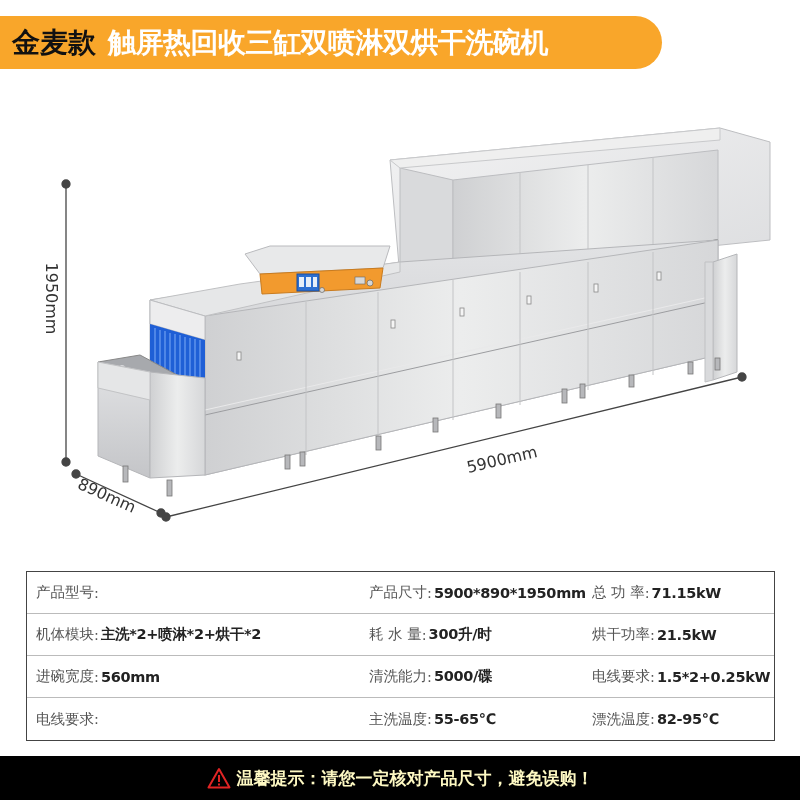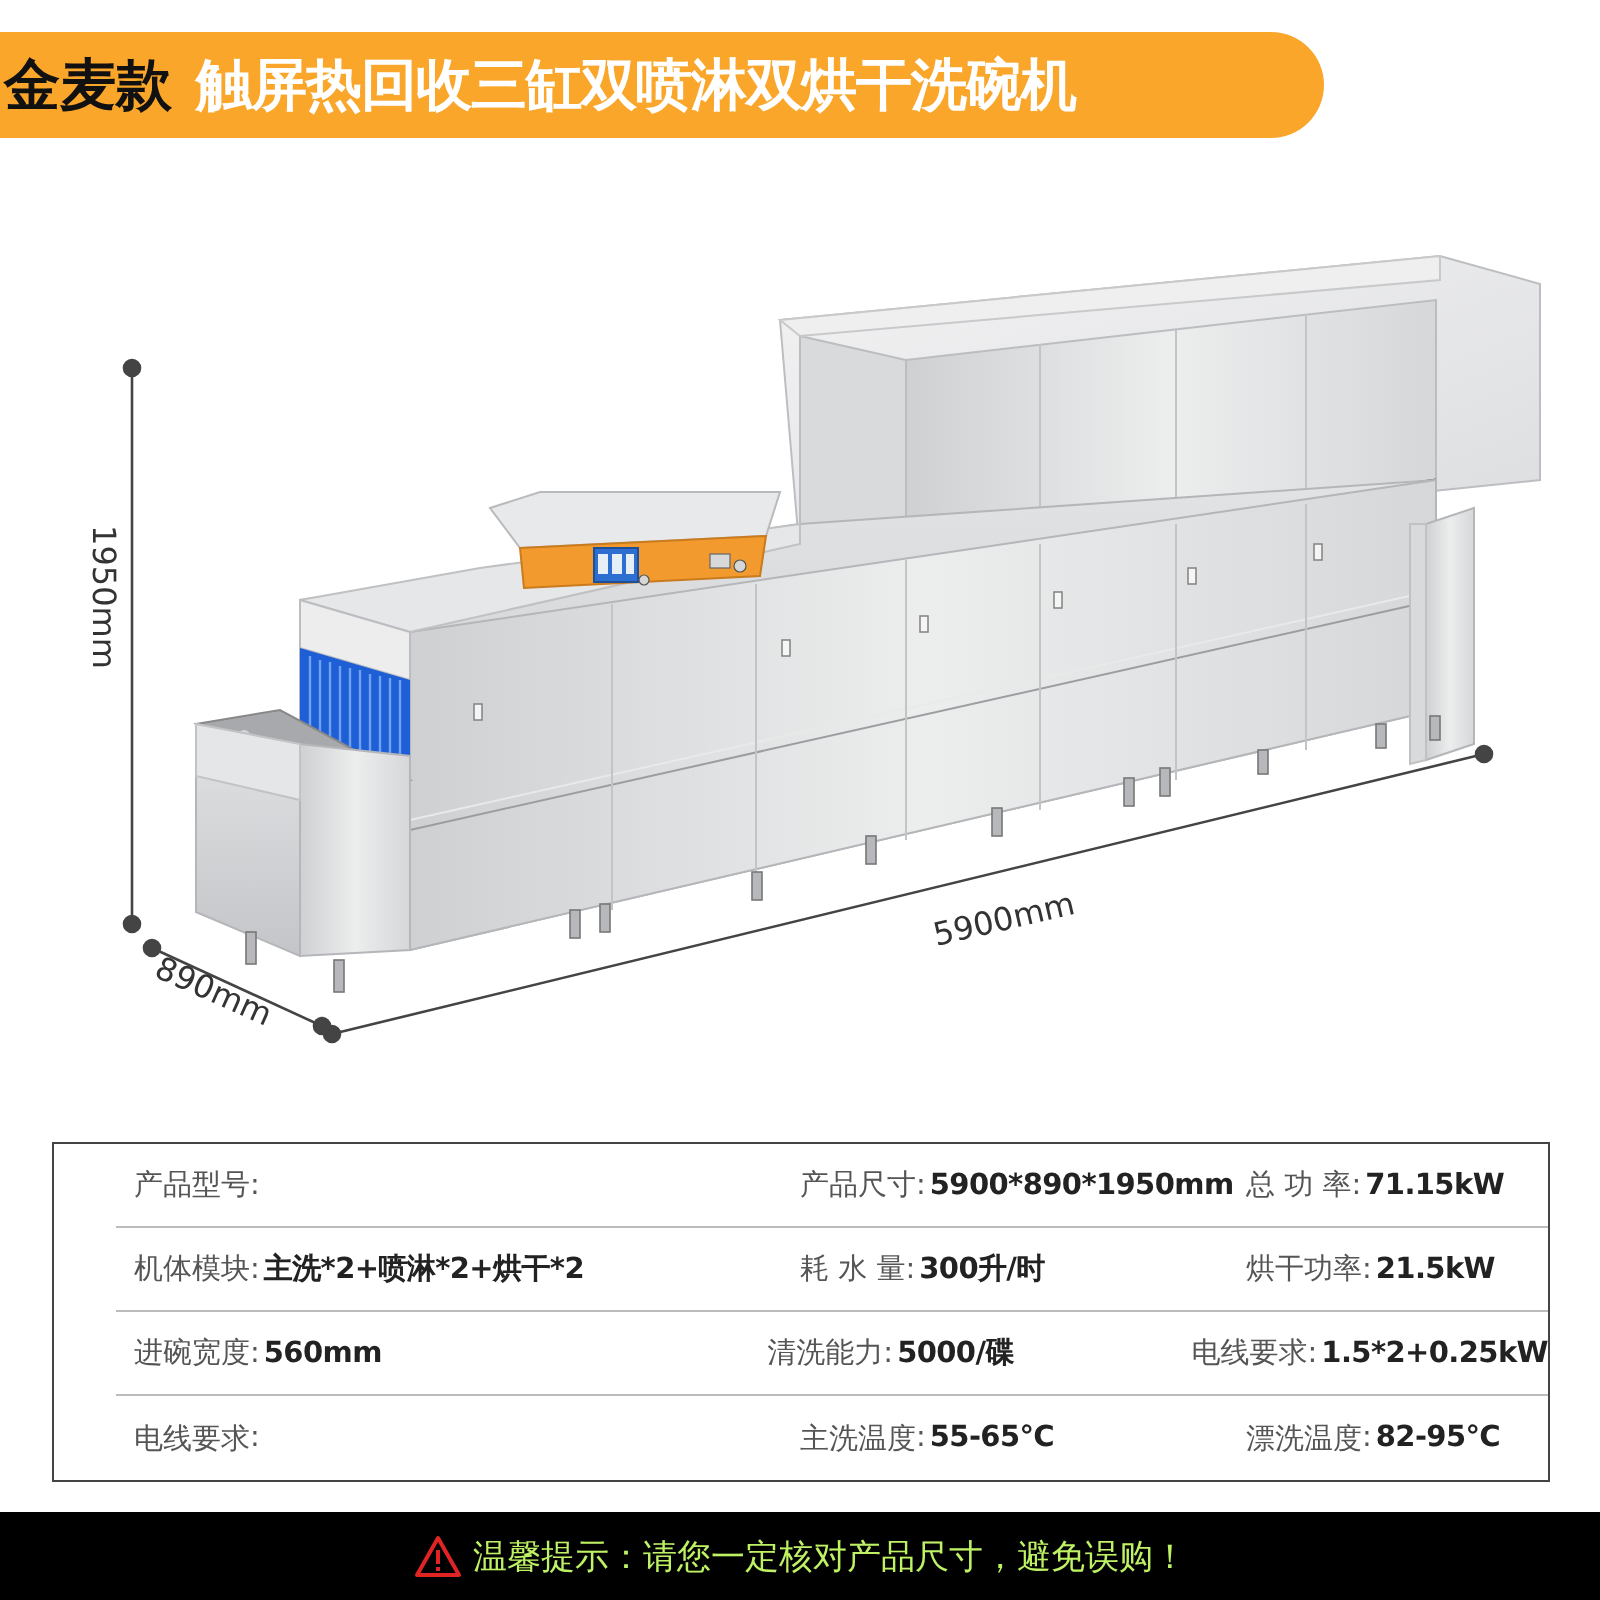--- a/index.html
+++ b/index.html
@@ -2,52 +2,51 @@
 <html><head>
   <meta charset="utf-8">
   <style>
     * { box-sizing: border-box; margin: 0; padding: 0; }
     html, body { width: 800px; height: 800px; background: #ffffff; overflow: hidden; }
     body { position: relative; font-family: "DejaVu Sans", "Liberation Sans", sans-serif; color: #222; }
 
     .banner {
       position: absolute; left: 0; top: 16px; width: 662px; height: 53px;
       background: #F9A62A; border-radius: 0 27px 27px 0;
-      display: flex; align-items: center; padding-left: 2px;
+      display: flex; align-items: center; padding-left: 12px;
     }
     .banner .brand { color: #111; font-weight: bold; font-size: 28px; letter-spacing: 0px; margin-right: 12px; }
     .banner .title { color: #fff; font-weight: bold; font-size: 28px; letter-spacing: -0.5px; }
 
     .diagram { position: absolute; left: 0; top: 80px; width: 800px; height: 470px; }
     .dim-label { position: absolute; font-size: 16px; color: #333; white-space: nowrap; transform-origin: center center; }
     .dim-h { left: 16px; top: 209px; transform: rotate(90deg); }
     .dim-d { left: 76px; top: 406px; transform: rotate(24deg); }
     .dim-w { left: 466px; top: 370px; transform: rotate(-13deg); }
 
     .specs {
       position: absolute; left: 26px; top: 571px; width: 749px; height: 170px;
       border: 1.5px solid #444;
-      padding-left: 31px;
     }
     .spec-row { display: flex; height: 42px; border-bottom: 1px solid #bbb; align-items: center; }
     .spec-row:last-child { border-bottom: none; }
     .spec-cell { display: flex; align-items: center; white-space: nowrap; font-size: 14.5px; }
     .spec-cell:nth-child(1) { width: 342px; padding-left: 9px; }
     .spec-cell:nth-child(2) { width: 222px; padding-left: 0px; }
     .spec-cell:nth-child(3) { flex: 1; padding-left: 1px; text-align: right; }
     .spec-key { color: #555; }
     .spec-sep { color: #555; margin-right: 2px; }
     .spec-val { color: #222; font-weight: bold; letter-spacing: -0.3px; }
 
     .footer {
       position: absolute; left: 0; top: 756px; width: 800px; height: 44px; background: #000;
       display: flex; align-items: center; justify-content: center;
     }
     .footer .warn-icon { width: 24px; height: 22px; margin-right: 6px; }
-    .footer .tip { color: #bef264; font-weight: normal; font-size: 17px; }
+    .footer .tip { color: #fef9c3; font-weight: bold; font-size: 17px; }
   </style>
 </head>
 <body>
 
 <div class="banner">
   <span class="brand">金麦款</span>
   <span class="title">触屏热回收三缸双喷淋双烘干洗碗机</span>
 </div>
 
 <div class="diagram">

